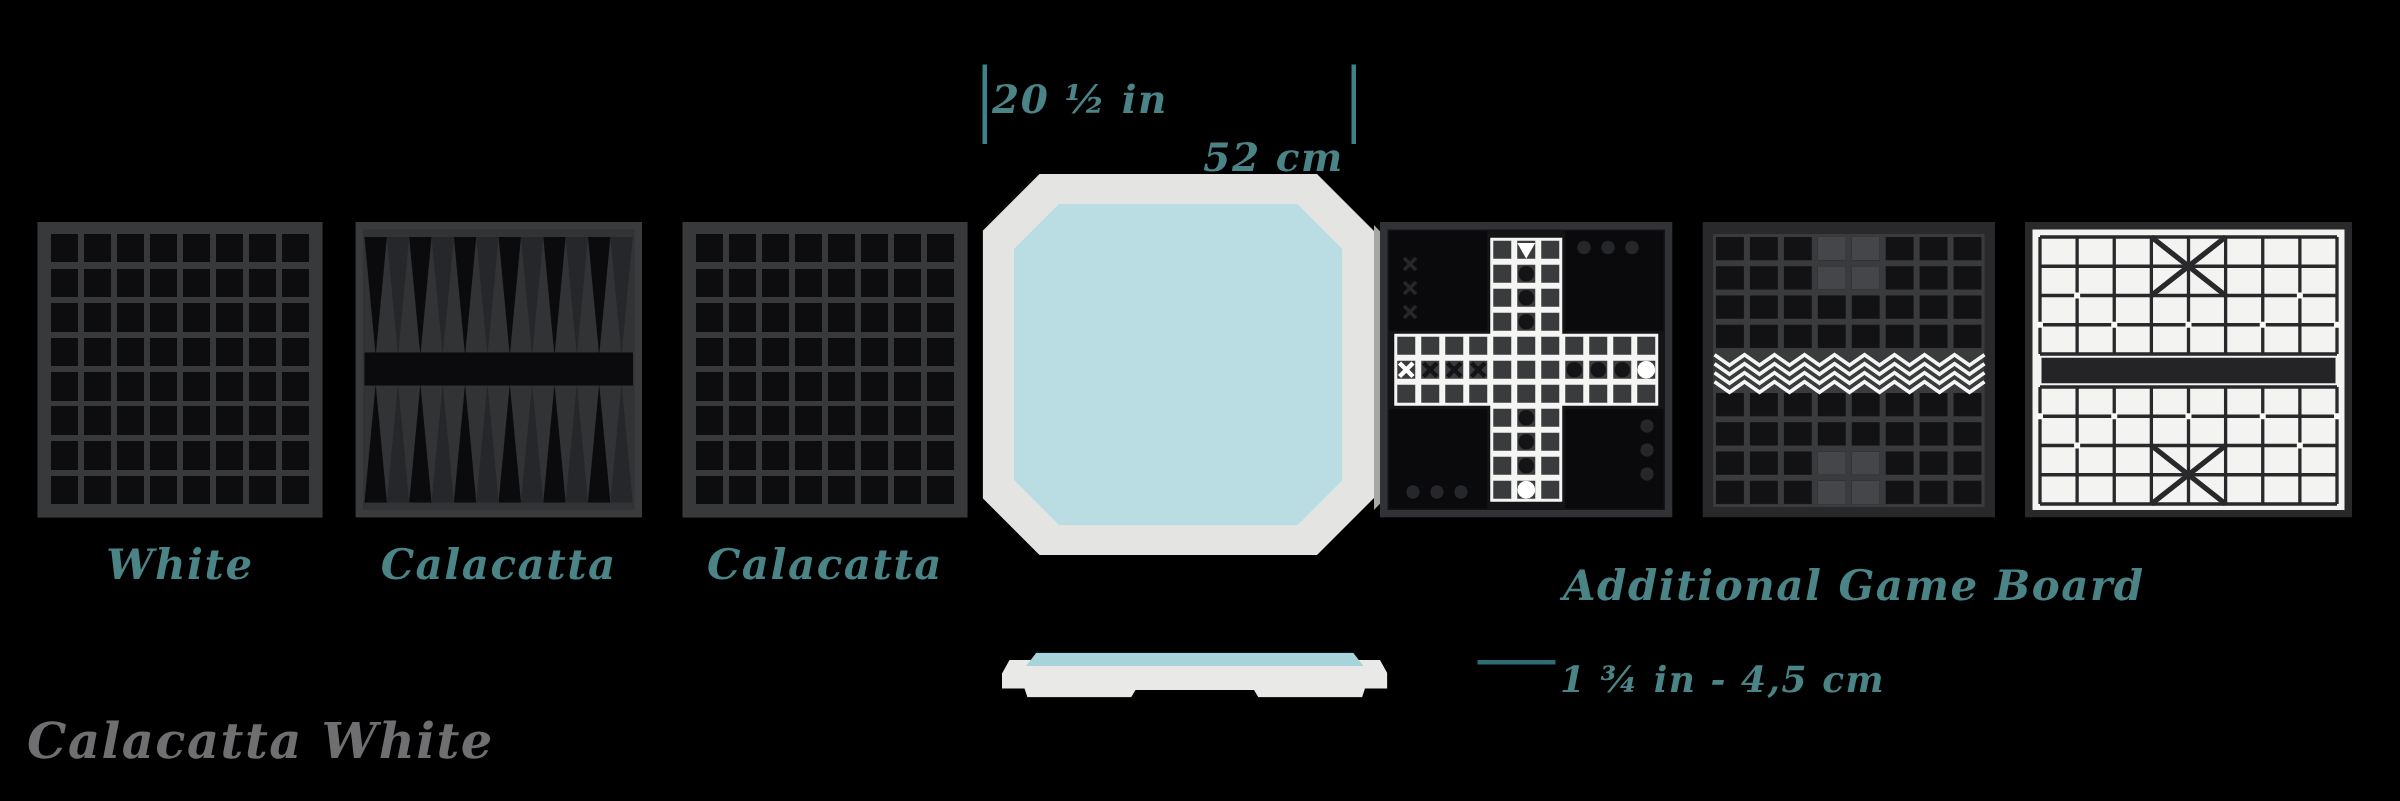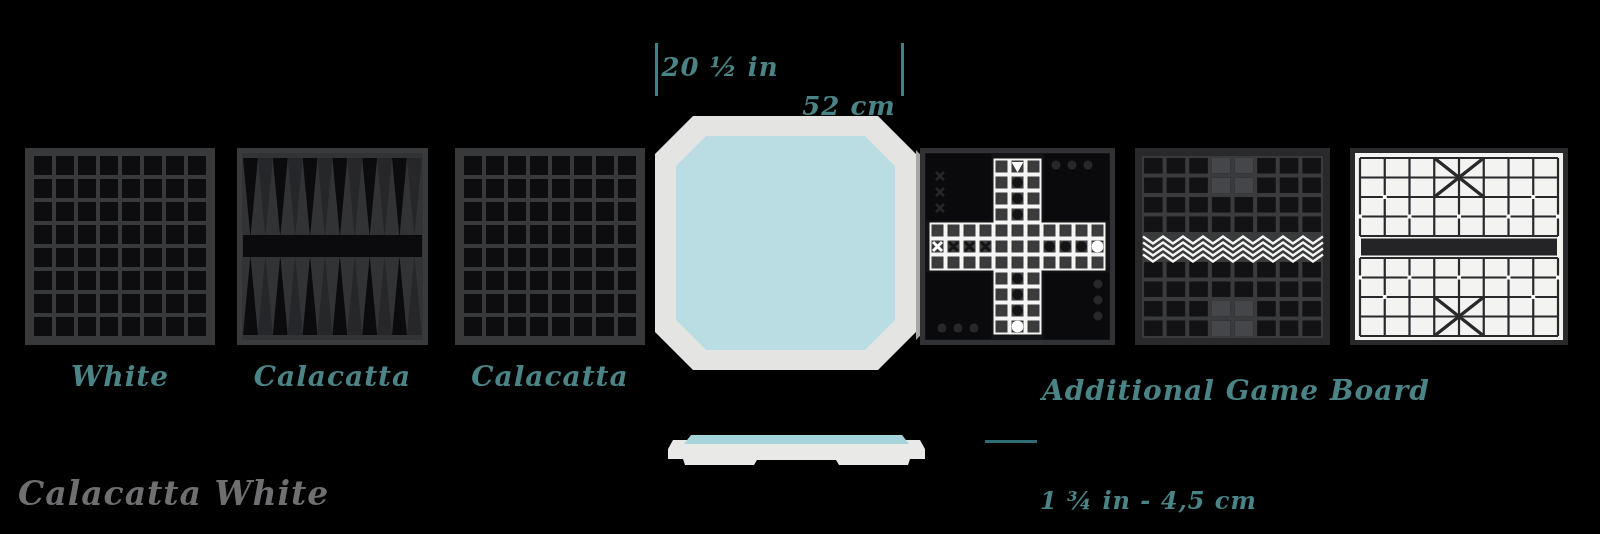--- a/index.html
+++ b/index.html
@@ -207,17 +207,17 @@
   <div class="abs lbl" style="left:25px;top:360px;width:190px;">White</div>
   <div class="abs lbl" style="left:237px;top:360px;width:191px;">Calacatta</div>
   <div class="abs lbl" style="left:455px;top:360px;width:190px;">Calacatta</div>
   <div class="abs lbl" style="left:1042px;top:360px;width:380px;margin-top:14px;">Additional Game Board</div>
 
   <div class="abs" style="left:668px;top:434px;width:257px;height:32px;">
     <div class="side-body"></div>
     <div class="side-top"></div>
   </div>
   <div class="abs thick-rule" style="left:985px;top:440px;"></div>
-  <div class="abs dim" style="left:1040px;top:438px;width:160px;font-size:24px;margin-top:48px;">1 ¾ in - 4,5 cm</div>
+  <div class="abs dim" style="left:1040px;top:438px;width:160px;font-size:24px;">1 ¾ in - 4,5 cm</div>
 
   <div class="abs finish" style="left:18px;top:474px;text-align:center;">Calacatta White</div>
 
 </div>
 
 </body></html>

